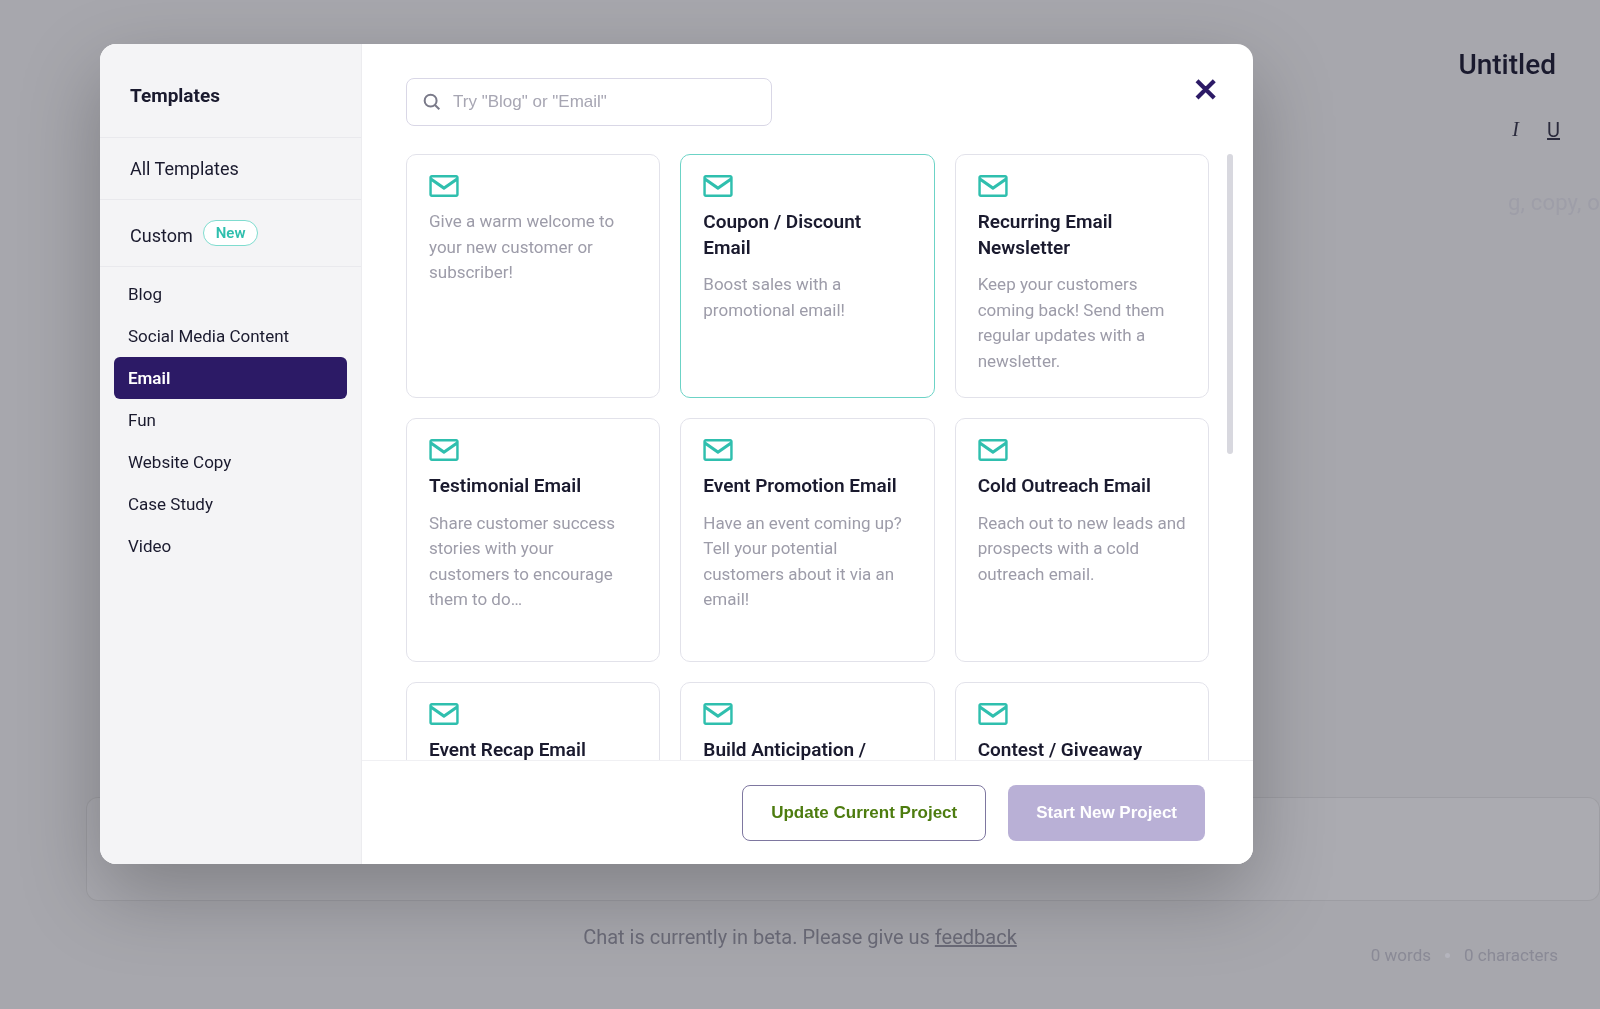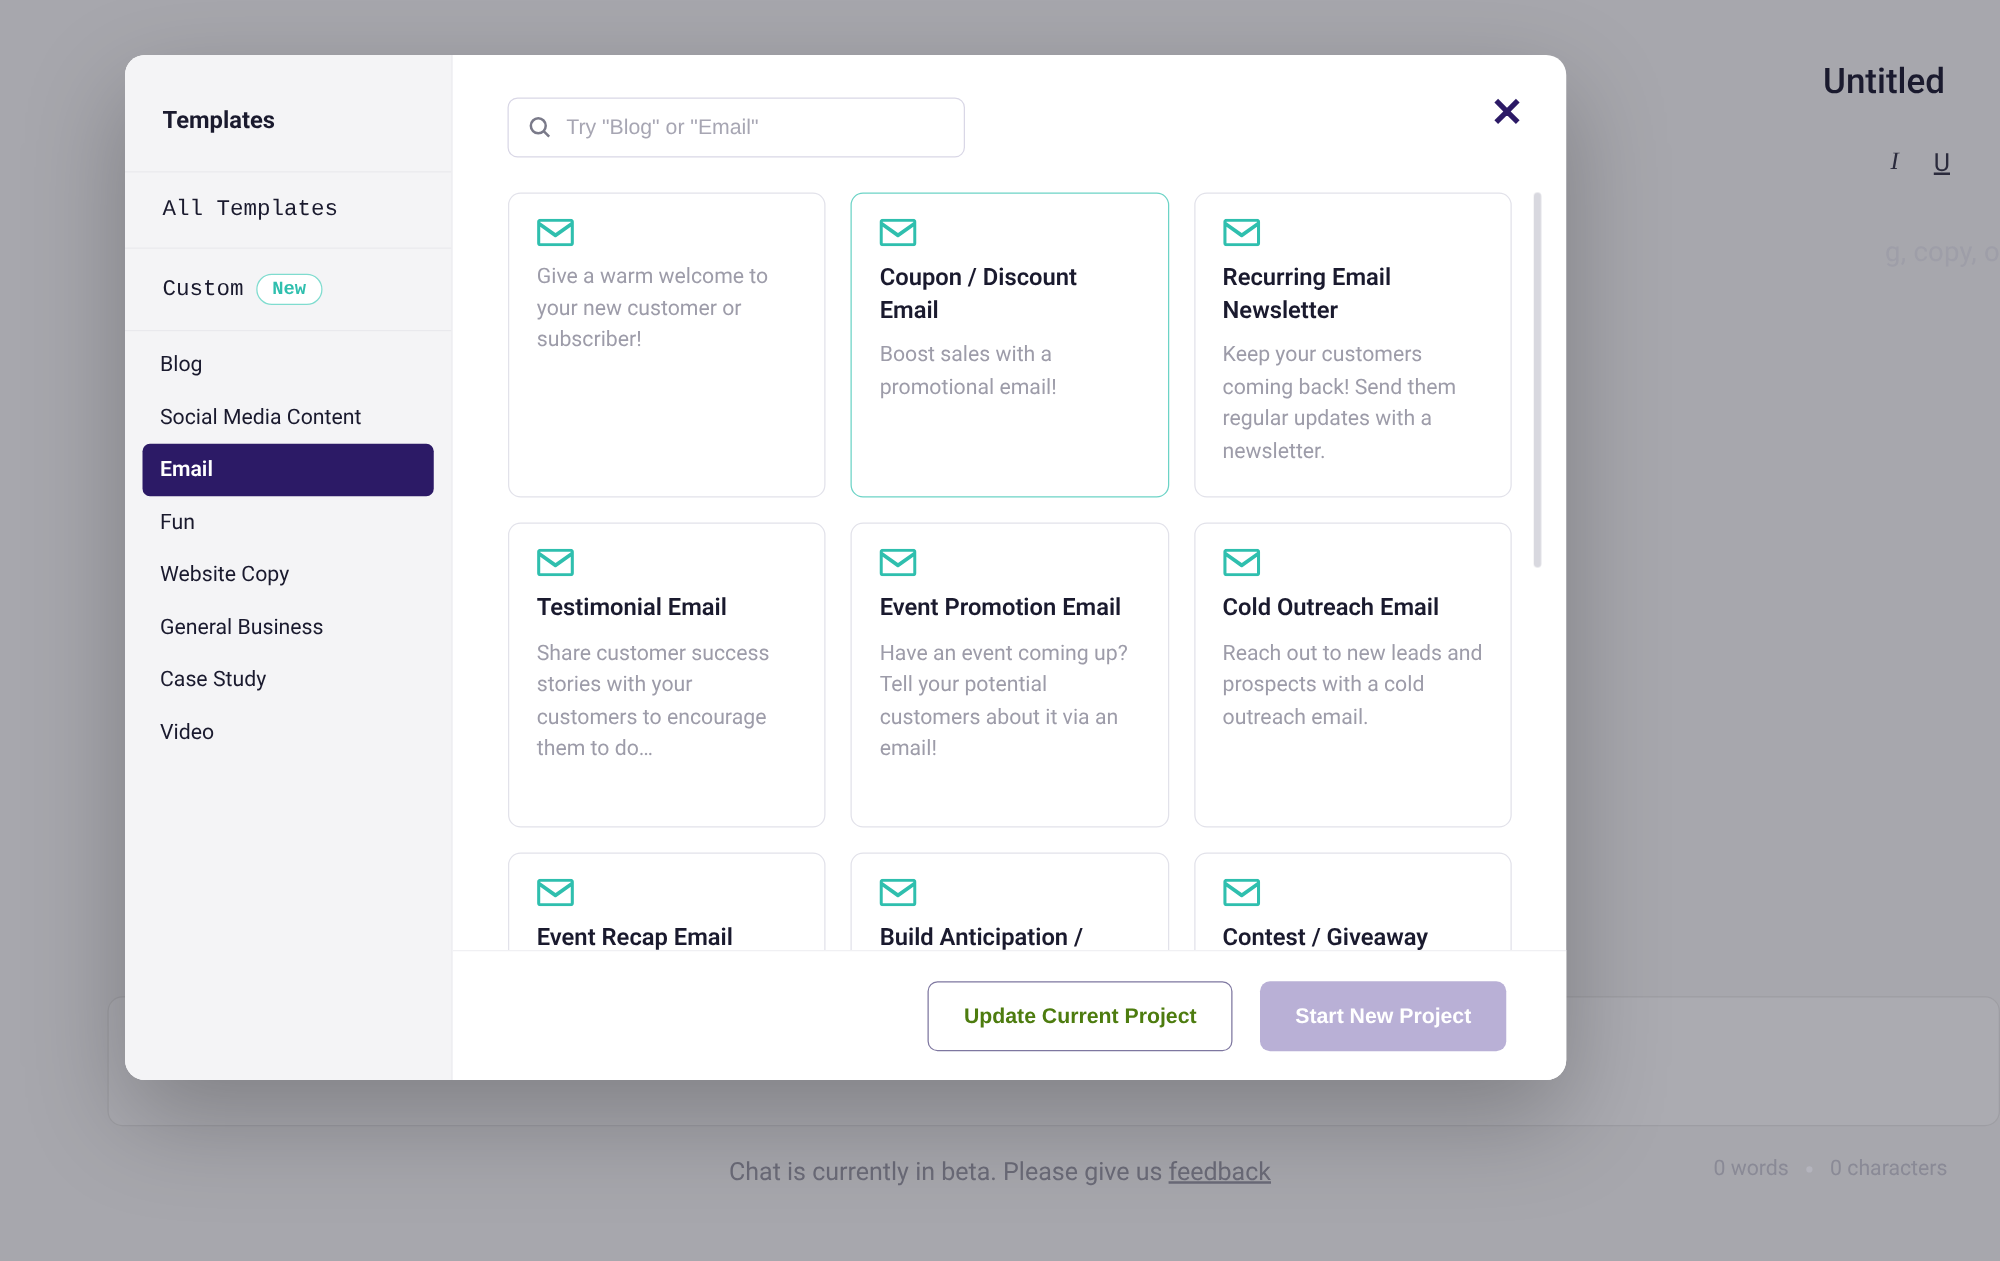--- a/index.html
+++ b/index.html
@@ -23,42 +23,42 @@
   }
   .bg-chatbar {
     position: absolute; left: 86px; right: 0; bottom: 108px; height: 104px;
     background: rgba(255,255,255,.05); border: 1px solid rgba(0,0,0,.08); border-radius: 12px;
   }
   .bg-beta {
     position: absolute; left: 0; right: 0; bottom: 60px; text-align: center; color: #6b6b78; font-size: 20px;
   }
   .bg-beta .fb { text-decoration: underline; cursor: pointer; }
   .bg-stats {
-    position: absolute; right: 42px; bottom: 64px; color: #8a8a96; font-size: 17px; display: flex; align-items: center; gap: 14px;
+    position: absolute; right: 42px; bottom: 44px; color: #8a8a96; font-size: 17px; display: flex; align-items: center; gap: 14px;
   }
   .bg-stats .dot { width: 5px; height: 5px; border-radius: 50%; background: #b4b4bd; display: inline-block; }
 
   
   .modal {
     position: absolute; left: 100px; top: 44px; width: 1153px; height: 820px;
     background: #fff; border-radius: 16px; box-shadow: 0 30px 80px rgba(0,0,0,.25);
     display: flex; overflow: hidden;
   }
 
   
   .sidebar {
     width: 262px; flex: 0 0 262px; background: #f4f4f6; border-right: 1px solid #ececef;
     display: flex; flex-direction: column;
   }
   .sidebar-title {
     padding: 40px 30px 30px; font-size: 19px; font-weight: 700; color: #1a1a2e;
   }
   .side-row {
     padding: 20px 30px; font-size: 18px; color: #1a1a2e; border-top: 1px solid #e9e9ed; cursor: pointer;
-    display: flex; align-items: center; gap: 10px; font-family: Liberation Mono, monospace;
+    display: flex; align-items: flex-end; gap: 10px;
   }
   .side-row.first { border-top: 1px solid #e9e9ed; }
   .side-row.last { border-bottom: 1px solid #e9e9ed; }
   .badge-new {
     display: inline-flex; align-items: center; justify-content: center;
     padding: 3px 12px; border: 1.5px solid #7fdccf; color: #2fbfae; border-radius: 999px;
     font-size: 15px; font-weight: 600; background: #fff;
   }
   .cat-list { padding-top: 6px; }
   .cat-item {
@@ -152,21 +152,20 @@
       <span>Custom</span>
       <span class="badge-new">New</span>
     </div>
 
     <div class="cat-list" id="cat-list">
         <div class="cat-item">Blog</div>
         <div class="cat-item">Social Media Content</div>
         <div class="cat-item active">Email</div>
         <div class="cat-item">Fun</div>
         <div class="cat-item">Website Copy</div>
-        <div class="cat-item">General Business</div>
         <div class="cat-item">Case Study</div>
         <div class="cat-item">Video</div>
       </div>
   </aside>
 
   <section class="main">
     <div class="main-top">
       <div class="search">
         <svg class="mag-svg" viewBox="0 0 24 24" fill="none" stroke="currentColor" stroke-width="2.2">
           <circle cx="10.5" cy="10.5" r="6.5"></circle>

